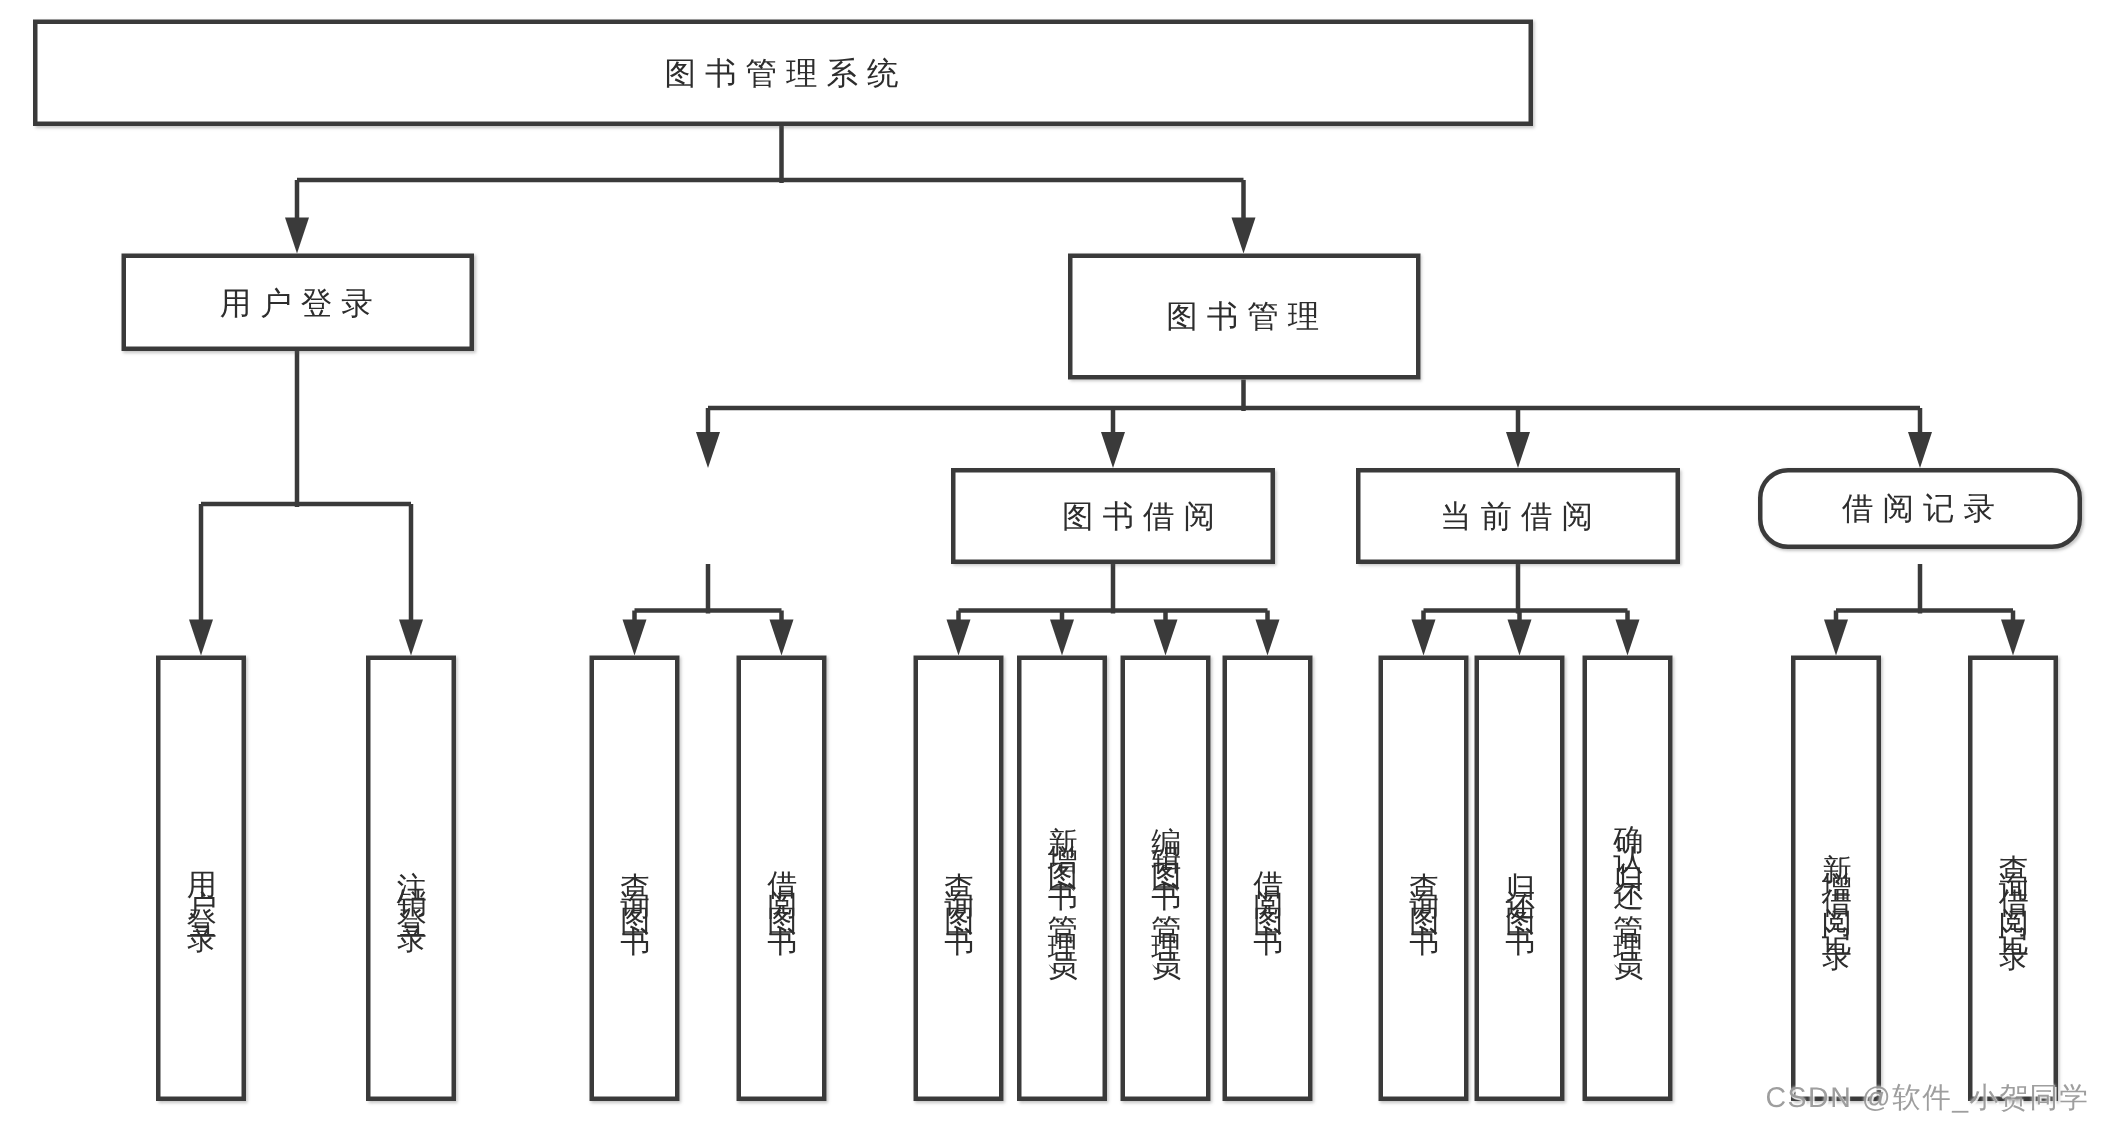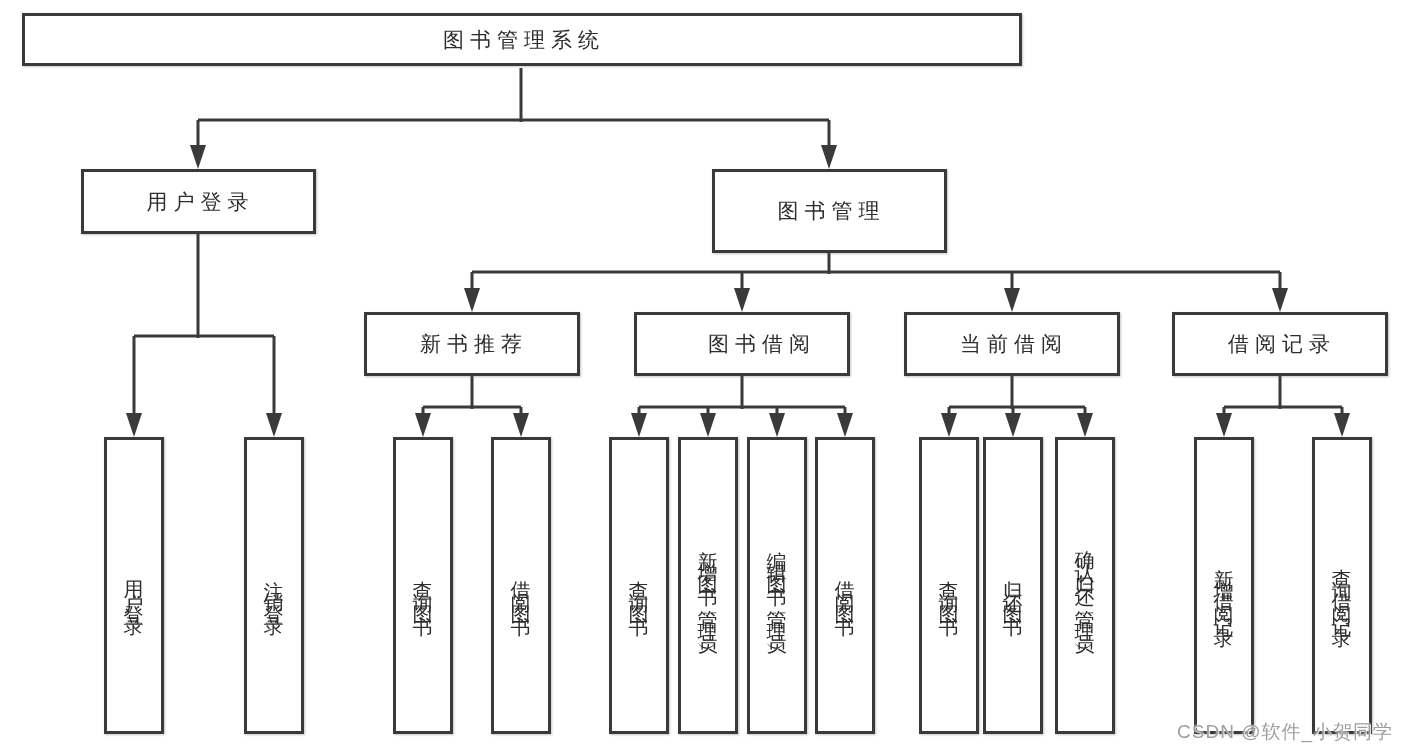--- a/index.html
+++ b/index.html
@@ -32,27 +32,27 @@
   .leaf .vlabel{
     writing-mode:vertical-rl;
     text-orientation:mixed;
     font-size:20px;
     letter-spacing:12px;
     padding-top:6px;
     line-height:1;
     white-space:nowrap;
   }
   
-  .n-root {left:22px;  top:13px;  width:1000px;height:53px;}
+  .n-root {left:22px;  top:13px;  width:1000px;height:71px;}
   .n-login{left:81px;  top:169px; width:235px; height:65px;}
   .n-mgmt {left:712px; top:169px; width:235px; height:84px;}
   .n-l3a  {left:364px; top:312px; width:216px; height:64px;}
   .n-l3b  {left:634px; top:312px; width:216px; height:64px;padding-left:36px;}
   .n-l3c  {left:904px; top:312px; width:216px; height:64px;}
-  .n-l3d  {left:1172px;top:312px; width:216px; height:64px;}
+  .n-l3d  {left:1172px;top:312px; width:216px; height:54px;border-radius:20px;}
   .leaf   {top:437px; width:60px; height:297px; border-width:3px;}
   .lf1 {left:104px;} .lf2 {left:244px;}
   .lf3 {left:393px;} .lf4 {left:491px;}
   .lf5 {left:609px;} .lf6 {left:678px;} .lf7 {left:747px;} .lf8 {left:815px;}
   .lf9 {left:919px;} .lf10{left:983px;} .lf11{left:1055px;}
   .lf12{left:1194px;}.lf13{left:1312px;}
   .watermark{
     position:absolute;
     right:12px;bottom:2px;
     font-size:19px;
@@ -104,23 +104,20 @@
     <span class="hlabel">图书管理系统</span>
   </div>
 
   <div class="node n-login">
     <span class="hlabel">用户登录</span>
   </div>
   <div class="node n-mgmt">
     <span class="hlabel">图书管理</span>
   </div>
 
-  <div class="node n-l3a">
-    <span class="hlabel">新书推荐</span>
-  </div>
   <div class="node n-l3b">
     <span class="hlabel">图书借阅</span>
   </div>
   <div class="node n-l3c">
     <span class="hlabel">当前借阅</span>
   </div>
   <div class="node n-l3d">
     <span class="hlabel">借阅记录</span>
   </div>
 

